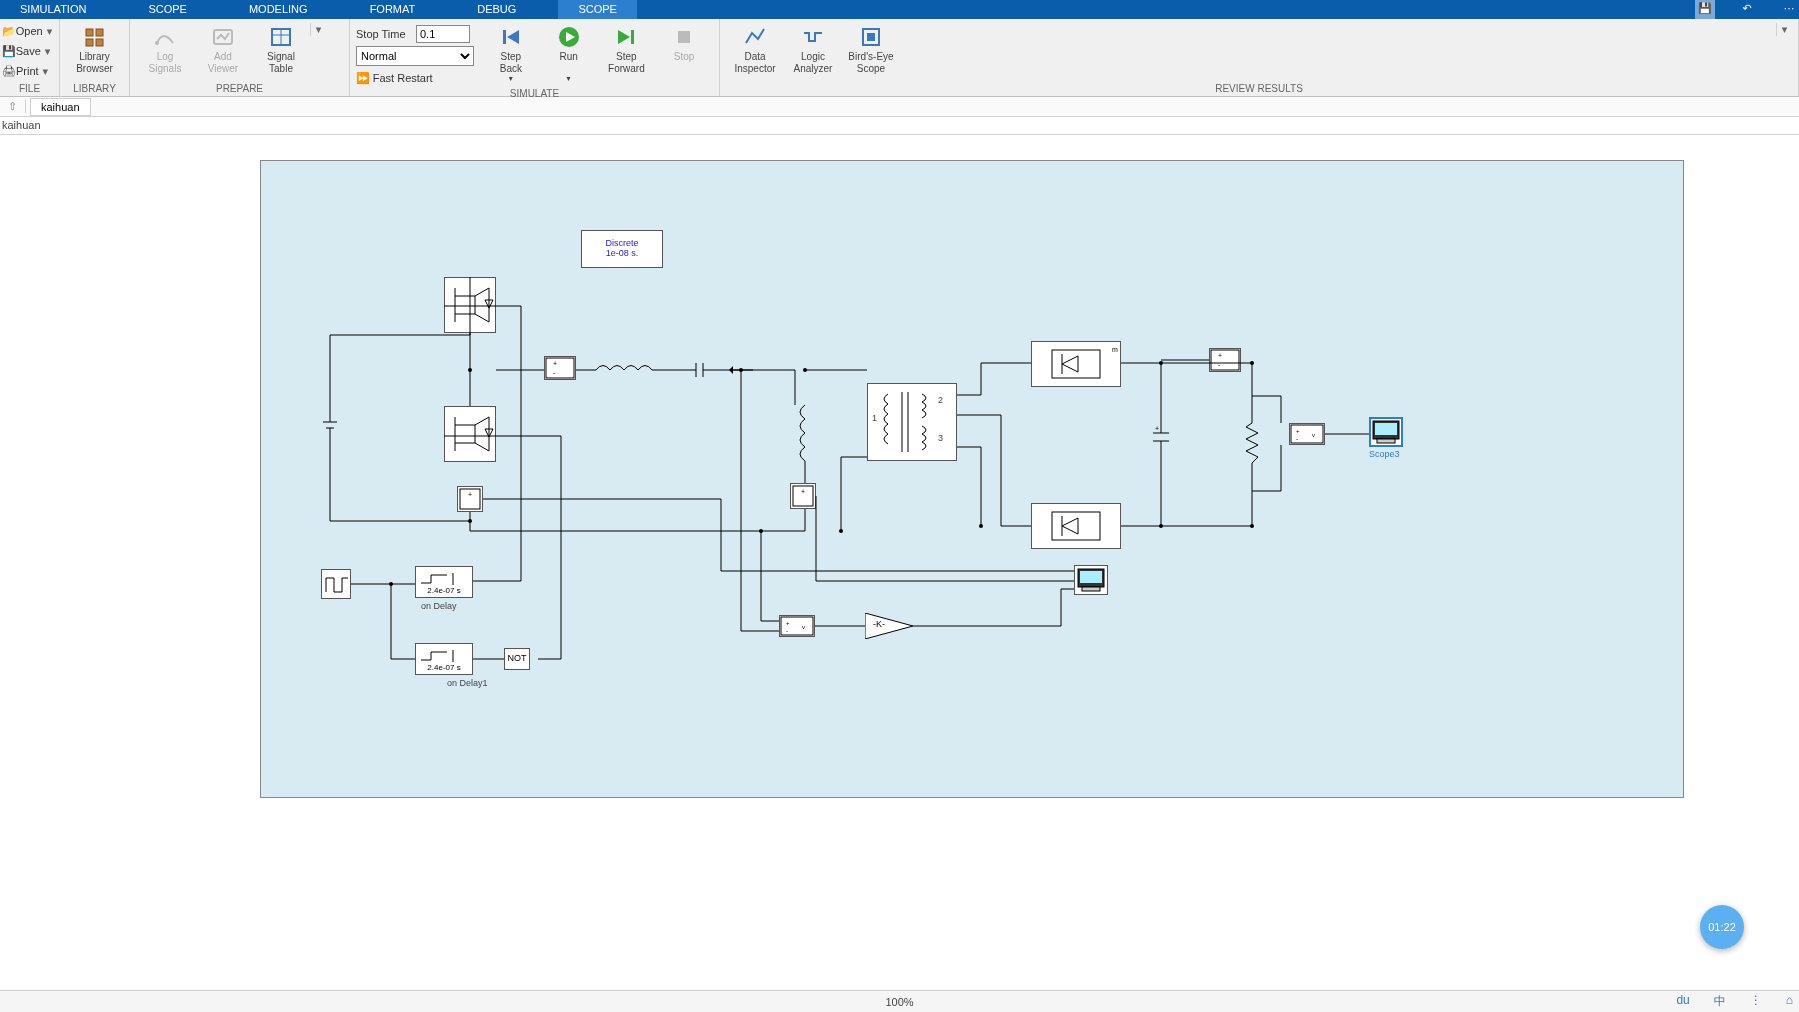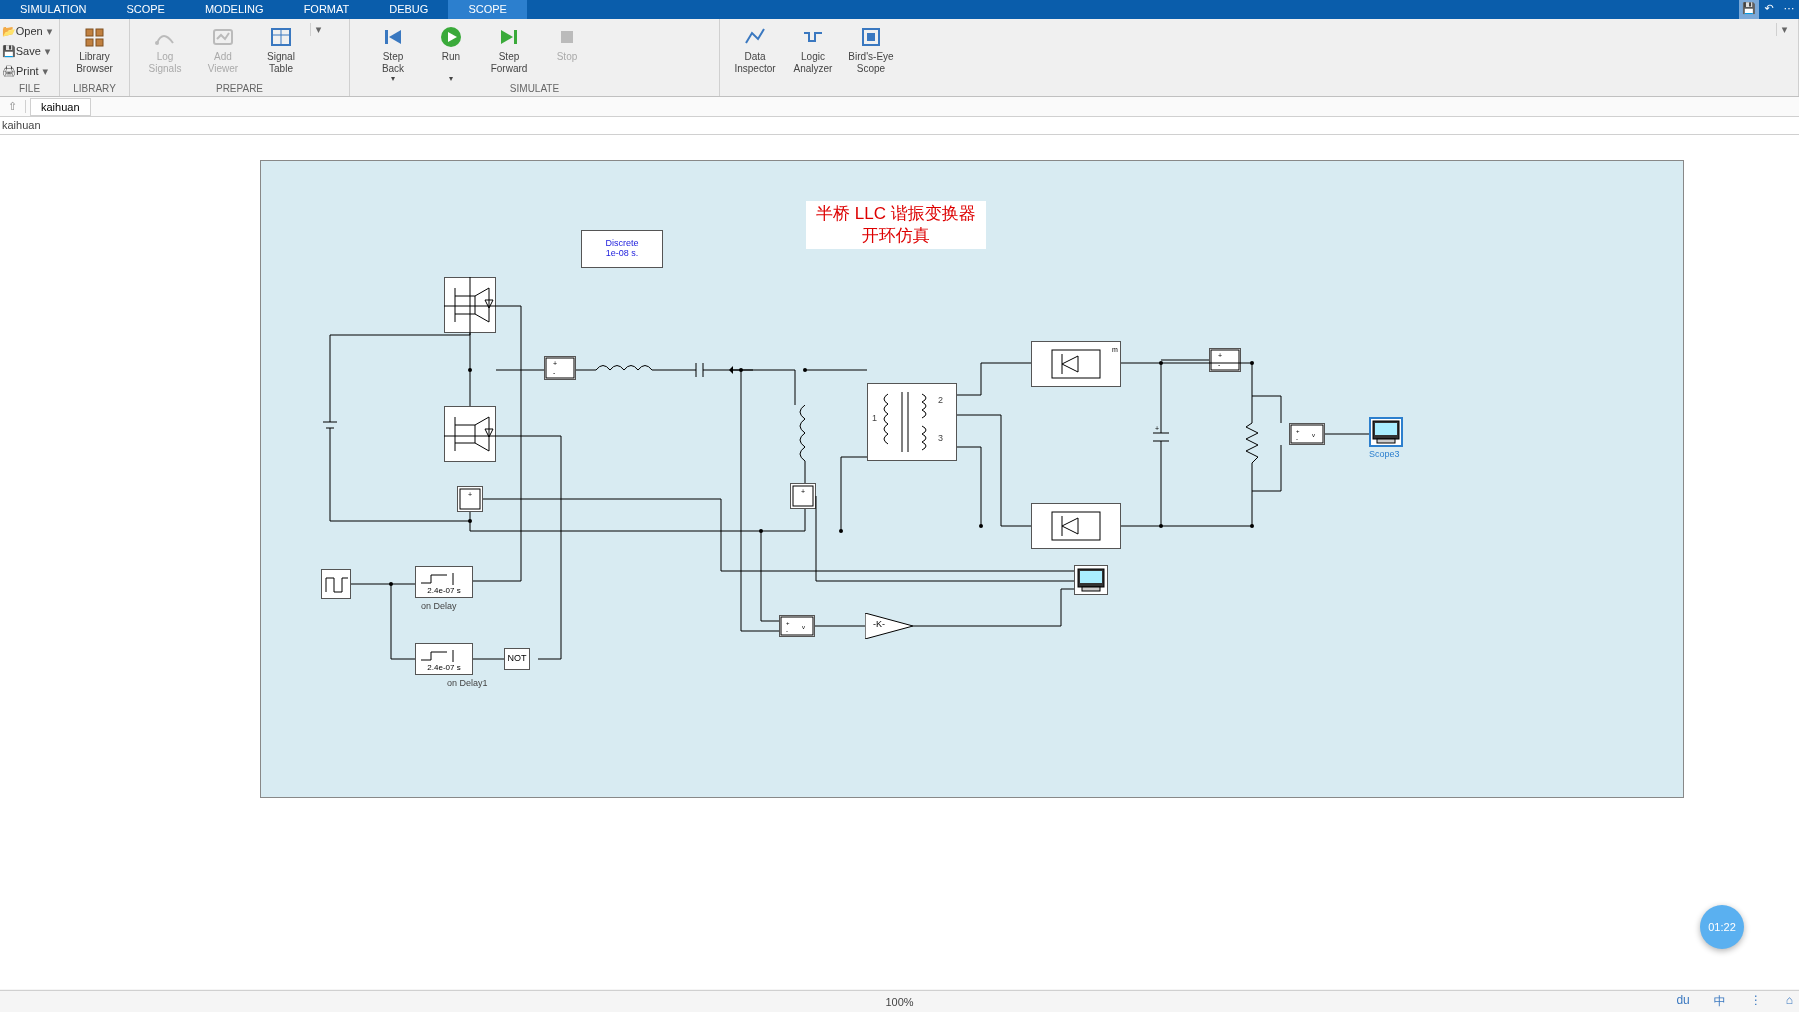--- a/index.html
+++ b/index.html
@@ -1,19 +1,19 @@
 <!DOCTYPE html>
 <html><head>
 <meta charset="utf-8">
 <style>
 * { box-sizing: border-box; margin: 0; padding: 0; }
 body { font-family: "Segoe UI", Arial, sans-serif; font-size: 11px; background: #f5f5f5; overflow: hidden; width: 1799px; height: 1012px; position: relative; }
 
 
-.tabstrip { background: #0a5dab; height: 19px; display: flex; color: #fff; }
+.tabstrip { background: #0a5dab; height: 19px; display: flex; color: #fff; gap: 22px; }
 .tabstrip .tab { padding: 3px 20px 0; font-size: 11px; cursor: pointer; }
 .tabstrip .tab.active { background: #2c7fce; }
 .tabstrip .spacer { flex: 1; }
 .tabstrip .ctl { width: 20px; text-align: center; padding-top: 2px; font-size: 11px; }
 
 
 .ribbon { background: #f0f0f0; border-bottom: 1px solid #c0c0c0; height: 78px; display: flex; }
 .ribgroup { border-right: 1px solid #d0d0d0; display: flex; flex-direction: column; }
 .ribgroup .body { flex: 1; display: flex; align-items: flex-start; padding: 4px 6px 0; }
 .ribgroup .label { text-align: center; font-size: 10px; color: #666; padding-bottom: 2px; }
@@ -139,20 +139,35 @@
         <span style="white-space:pre;">Signal
 Table</span>
       </div>
       <div class="more">▾</div>
     </div>
     <div class="label">PREPARE</div>
   </div>
 
   <div class="ribgroup" style="width:370px;">
     <div class="body">
+      <div style="display:flex; flex-direction:column; gap:2px; padding-top:1px;">
+        <div class="smallrow">
+          <label>Stop Time</label>
+          <input value="0.1" style="">
+        </div>
+        <div class="smallrow">
+          <select style="width:118px;">
+            <option>Normal</option>
+          </select>
+        </div>
+        <div class="smallrow">
+          <span style="color:#2a8a2a;">⏩</span>&nbsp;
+          <span>Fast Restart</span>
+        </div>
+      </div>
       <div class="bigbtn" style="margin-left:8px;">
         <span class="ico">
           <svg viewBox="0 0 24 24">
               <rect x="4" y="5" width="3" height="14" fill="#3a78c0"></rect>
               <polygon points="20,5 8,12 20,19" fill="#3a78c0"></polygon>
             </svg>
         </span>
         <span style="white-space:pre;">Step
 Back</span>
           <span style="font-size:8px;">▾</span>
@@ -216,35 +231,33 @@
               <rect x="4" y="4" width="16" height="16" stroke="#3a78c0" fill="none" stroke-width="2"></rect>
               <rect x="8" y="8" width="8" height="8" fill="#3a78c0"></rect>
             </svg>
         </span>
         <span style="white-space:pre;">Bird's-Eye
 Scope</span>
       </div>
       <div style="flex:1;"></div>
       <div class="more">▾</div>
     </div>
+    <div class="label">REVIEW RESULTS</div>
   </div>
 </div>
 
 <div class="nav">
   <div class="up">⇧</div>
   <div class="crumb">kaihuan</div>
 </div>
 <div class="path">kaihuan</div>
 
 <div class="canvas-wrap">
   <div class="diagram">
 
-    <div class="title" style="left:545px; top:40px;">
-      <span>半桥 LLC 谐振变换器</span><br><span>开环仿真</span>
-    </div>
 
     <div class="blk" style="left:320px; top:69px; width:82px; height:38px; color:#22d;">
       <span>Discrete</span>
       <span>1e-08 s.</span>
     </div>
 
     <div class="blk" style="left:62px; top:251px; width:14px; height:30px; border:none; background:transparent;">
       <svg width="14" height="30">
           <line x1="7" y1="0" x2="7" y2="10" stroke="#000"></line>
           <line x1="0" y1="10" x2="14" y2="10" stroke="#000"></line>

